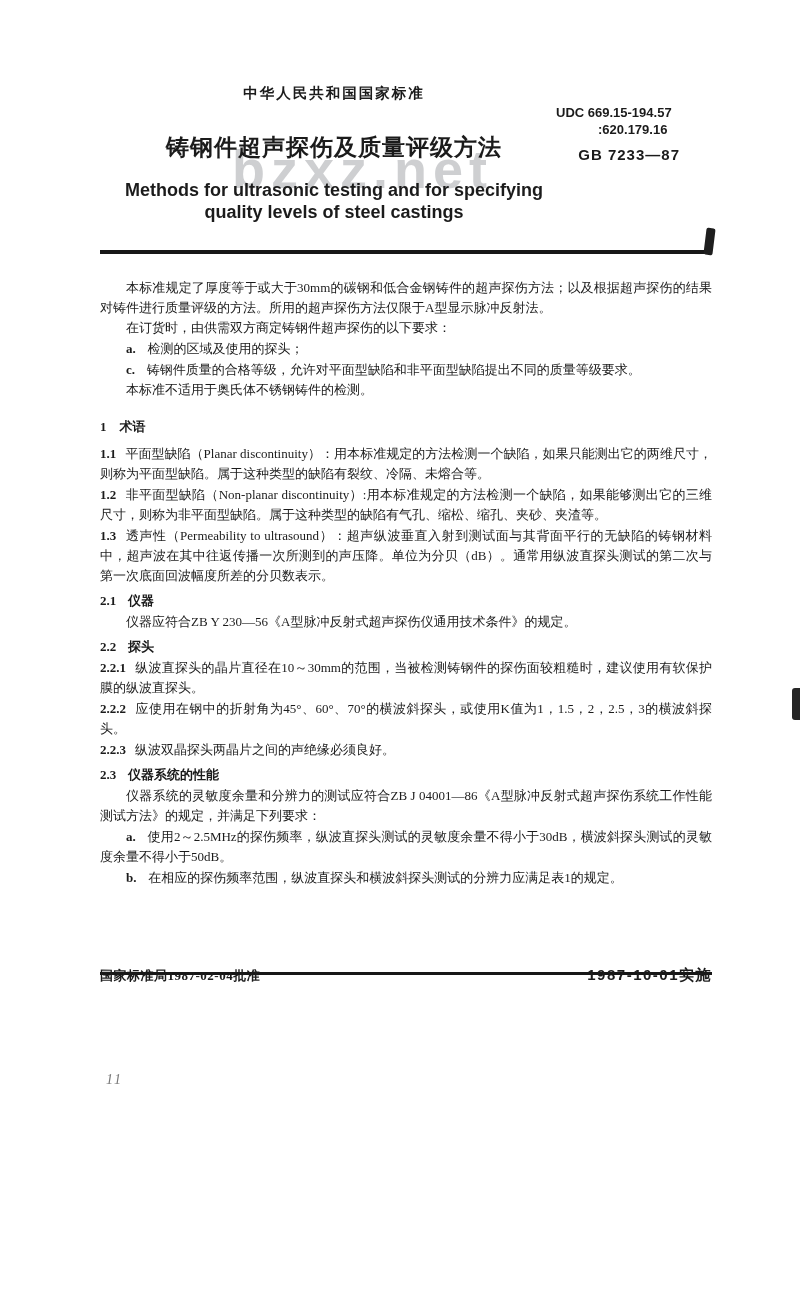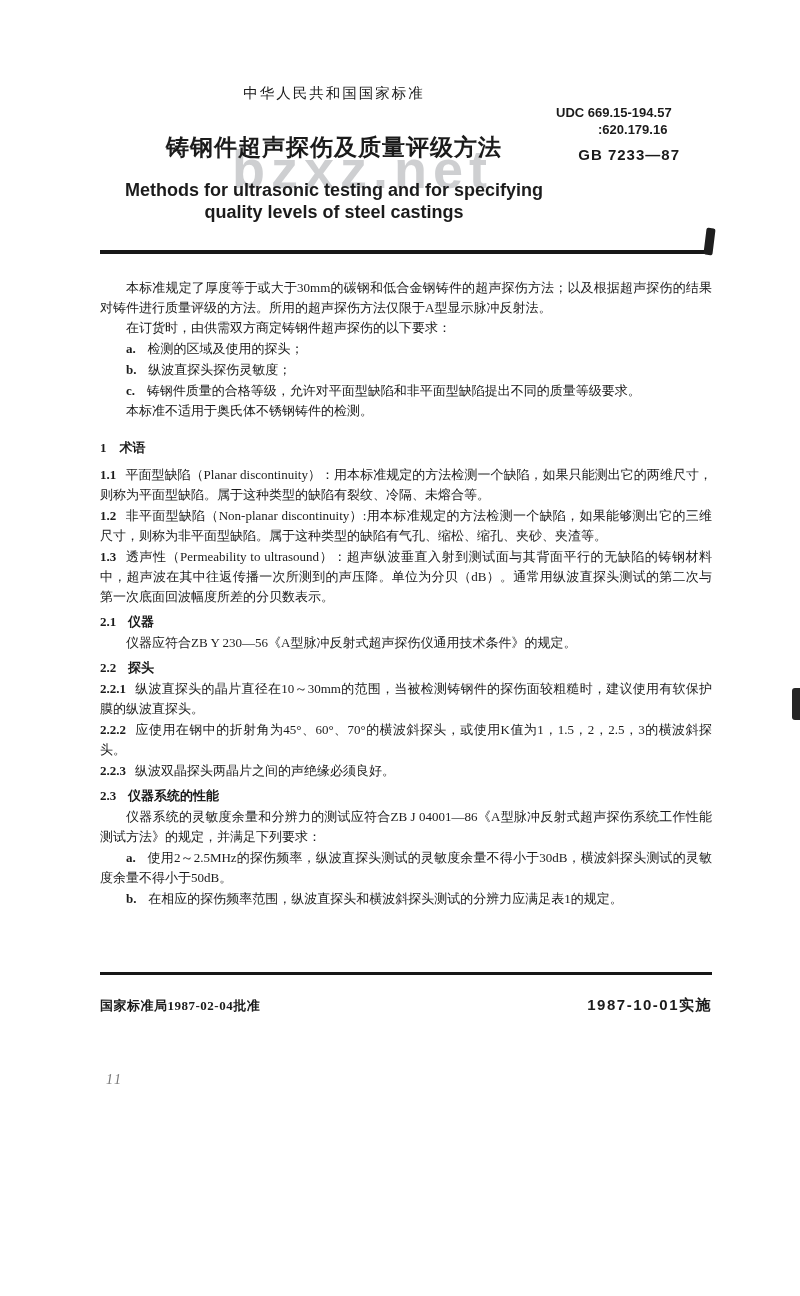--- a/index.html
+++ b/index.html
@@ -13,21 +13,21 @@
     position:relative;
     width:800px; height:1296px;
     background:#ffffff;
     overflow:hidden;
   }
 
   
   .header { position:absolute; top:84px; left:100px; width:612px; height:170px; }
   .org-title {
     position:absolute; top:0; left:0; width:468px; z-index:2;
-    text-align:center; font-size:14.5px; font-weight:normal; letter-spacing:2px;
+    text-align:center; font-size:14.5px; font-weight:bold; letter-spacing:2px;
   }
   .udc {
     position:absolute; top:20px; right:0; width:156px; z-index:2;
     font-family:"Liberation Sans","DejaVu Sans",sans-serif;
     font-weight:bold; font-size:13px; line-height:17px;
   }
   .udc-l2 { margin-left:42px; }
   .title-cn {
     position:absolute; top:48px; left:0; width:468px; z-index:2;
     text-align:center; font-size:23px; font-weight:bold; letter-spacing:1px;
@@ -71,21 +71,21 @@
   .ni { margin-top:1px; }
   .num { font-weight:bold; }
   .ni-text { margin-left:0.7em; }
   .sec-heading { font-weight:bold; margin-top:17px; margin-bottom:7px; }
   .sec-title { margin-left:1em; }
   .sub-heading { font-weight:bold; margin-top:5px; margin-bottom:1px; }
   .sub-title { margin-left:0.9em; }
 
   
   .footer-row {
-    position:absolute; top:996px; left:100px; width:612px;
+    position:absolute; top:966px; left:100px; width:612px;
     display:flex; justify-content:space-between; align-items:baseline;
   }
   .approved { font-size:13px; font-weight:bold; letter-spacing:0.5px; }
   .effective {
     font-size:15px; font-weight:bold; letter-spacing:1.5px;
     font-family:"Liberation Sans","DejaVu Sans",sans-serif;
   }
   .page-num {
     position:absolute; top:1072px; left:106px;
     font-style:italic; color:#787878; font-size:14px; letter-spacing:2px;
@@ -112,21 +112,20 @@
   <div class="rule-top"></div>
   <div class="artifact1"></div>
   <div class="artifact2"></div>
 
   <div class="main">
 
     <p class="p-ind">本标准规定了厚度等于或大于30mm的碳钢和低合金钢铸件的超声探伤方法；以及根据超声探伤的结果对铸件进行质量评级的方法。所用的超声探伤方法仅限于A型显示脉冲反射法。</p>
     <p class="p-ind">在订货时，由供需双方商定铸钢件超声探伤的以下要求：</p>
 
     <p class="li"><b class="marker">a.</b><span class="li-text">检测的区域及使用的探头；</span></p>
-    <p class="li"><b class="marker">b.</b><span class="li-text">纵波直探头探伤灵敏度；</span></p>
     <p class="li"><b class="marker">c.</b><span class="li-text">铸钢件质量的合格等级，允许对平面型缺陷和非平面型缺陷提出不同的质量等级要求。</span></p>
 
     <p class="p-ind">本标准不适用于奥氏体不锈钢铸件的检测。</p>
 
     <p class="sec-heading"><span class="num">1</span><span class="sec-title">术语</span></p>
 
     <p class="ni"><b class="num">1.1</b><span class="ni-text">平面型缺陷（Planar discontinuity）：用本标准规定的方法检测一个缺陷，如果只能测出它的两维尺寸，则称为平面型缺陷。属于这种类型的缺陷有裂纹、冷隔、未熔合等。</span></p>
     <p class="ni"><b class="num">1.2</b><span class="ni-text">非平面型缺陷（Non-planar discontinuity）:用本标准规定的方法检测一个缺陷，如果能够测出它的三维尺寸，则称为非平面型缺陷。属于这种类型的缺陷有气孔、缩松、缩孔、夹砂、夹渣等。</span></p>
     <p class="ni"><b class="num">1.3</b><span class="ni-text">透声性（Permeability to ultrasound）：超声纵波垂直入射到测试面与其背面平行的无缺陷的铸钢材料中，超声波在其中往返传播一次所测到的声压降。单位为分贝（dB）。通常用纵波直探头测试的第二次与第一次底面回波幅度所差的分贝数表示。</span></p>
 

